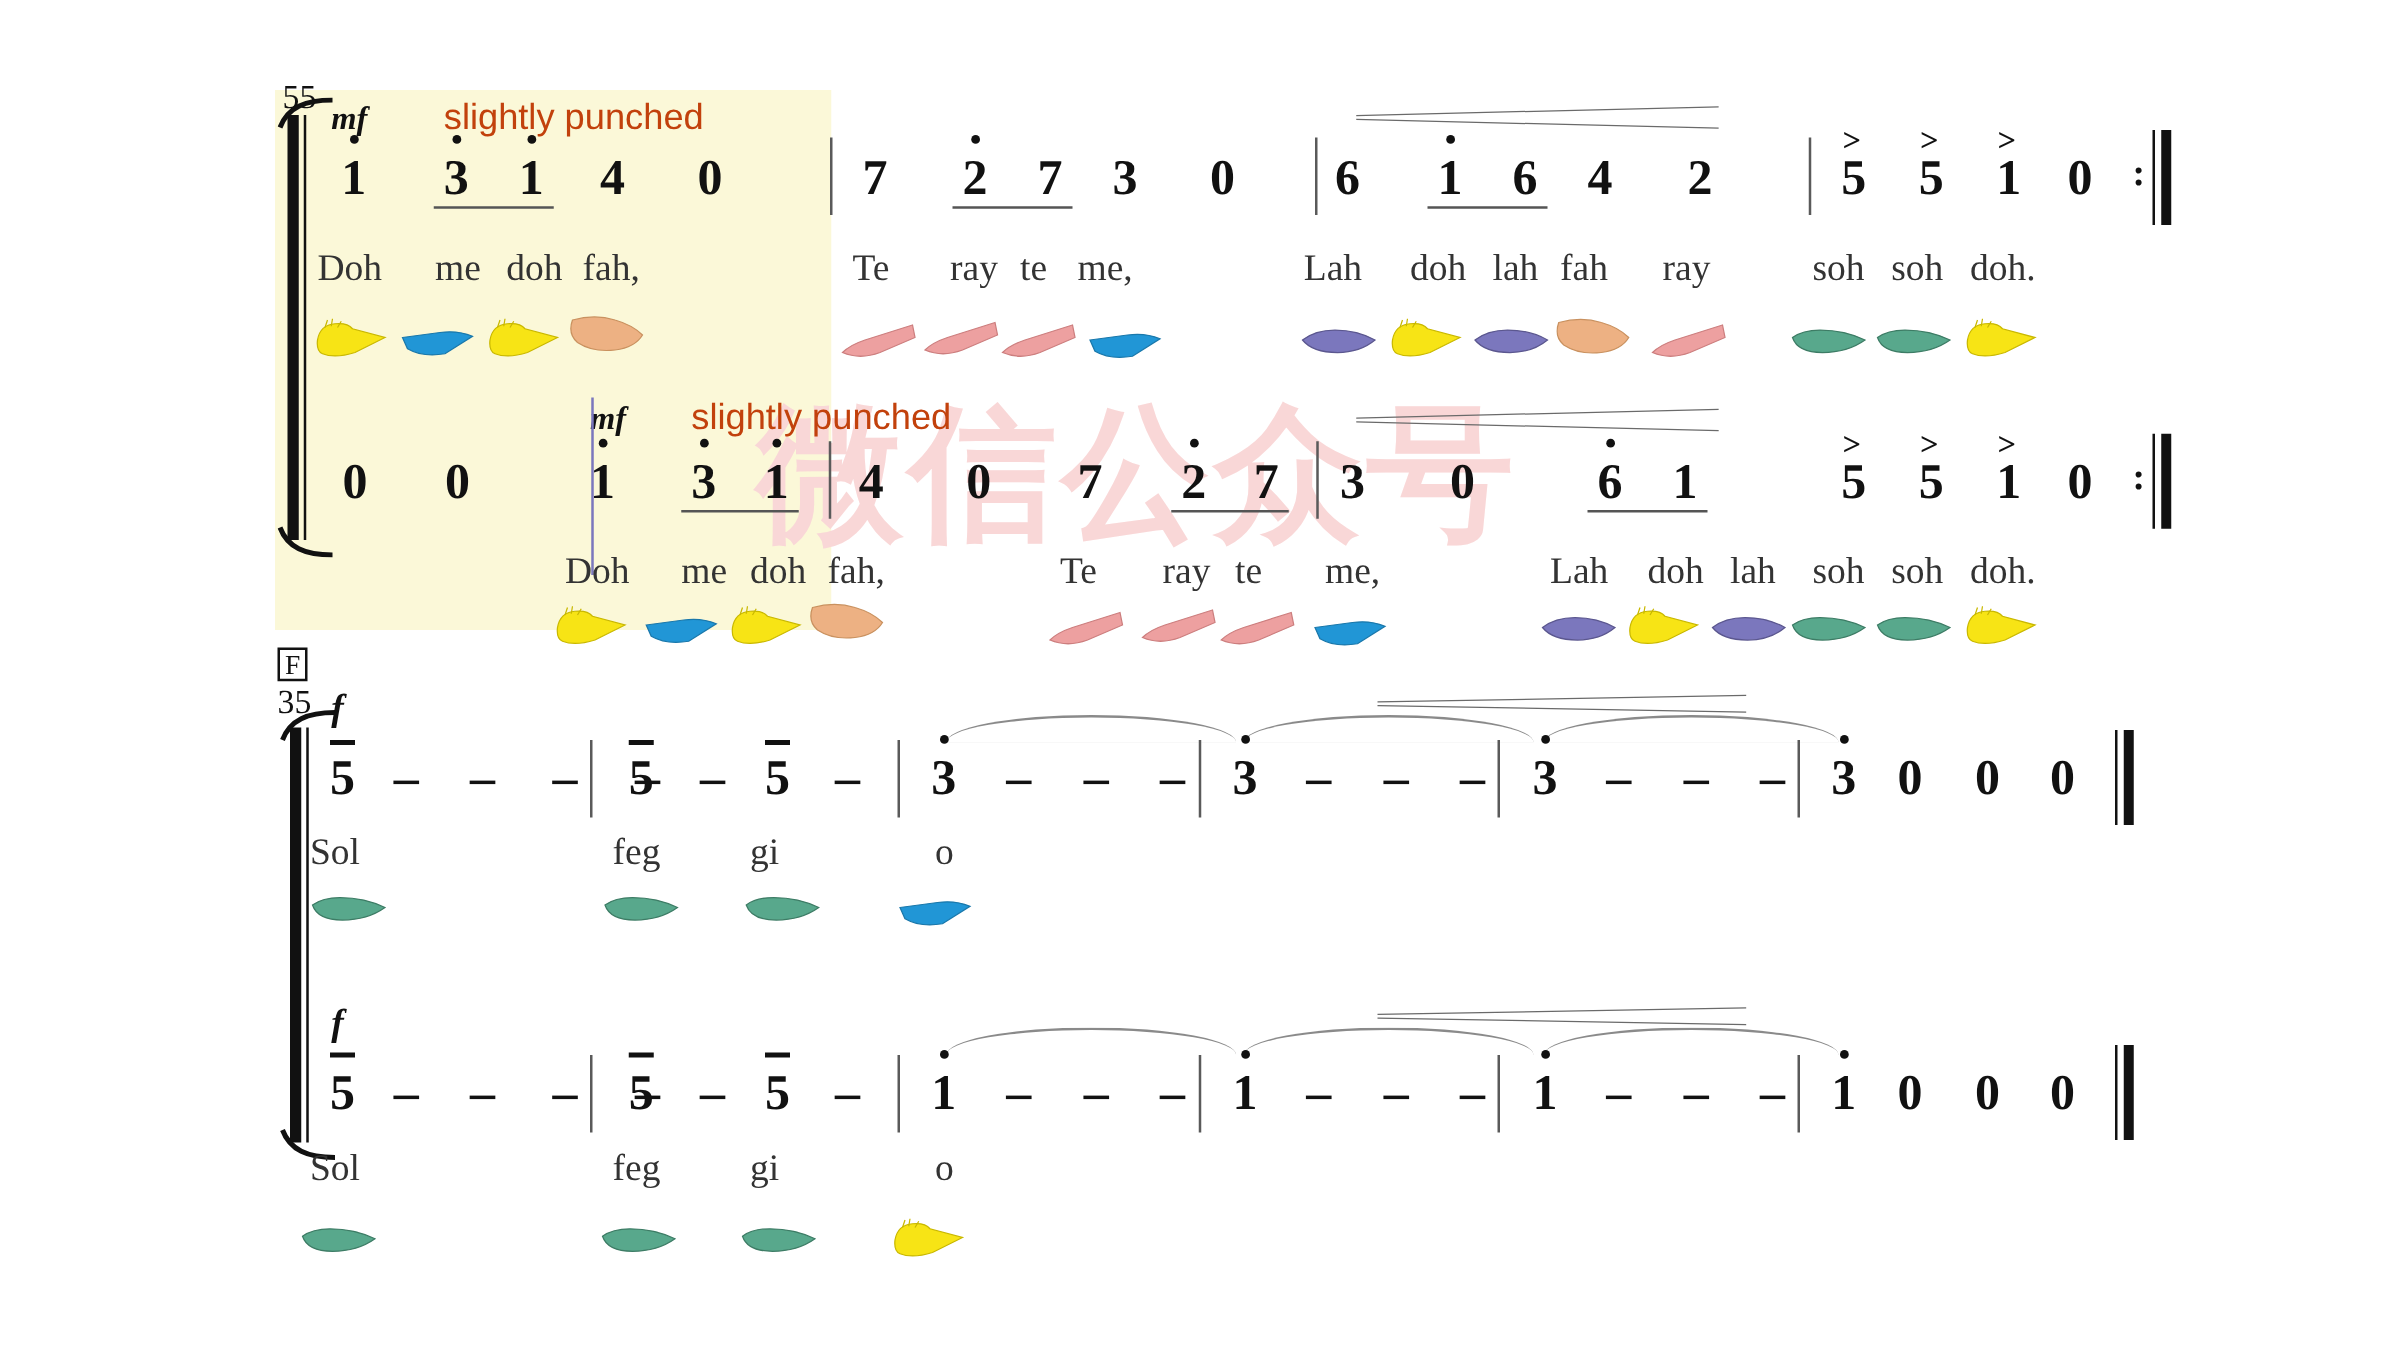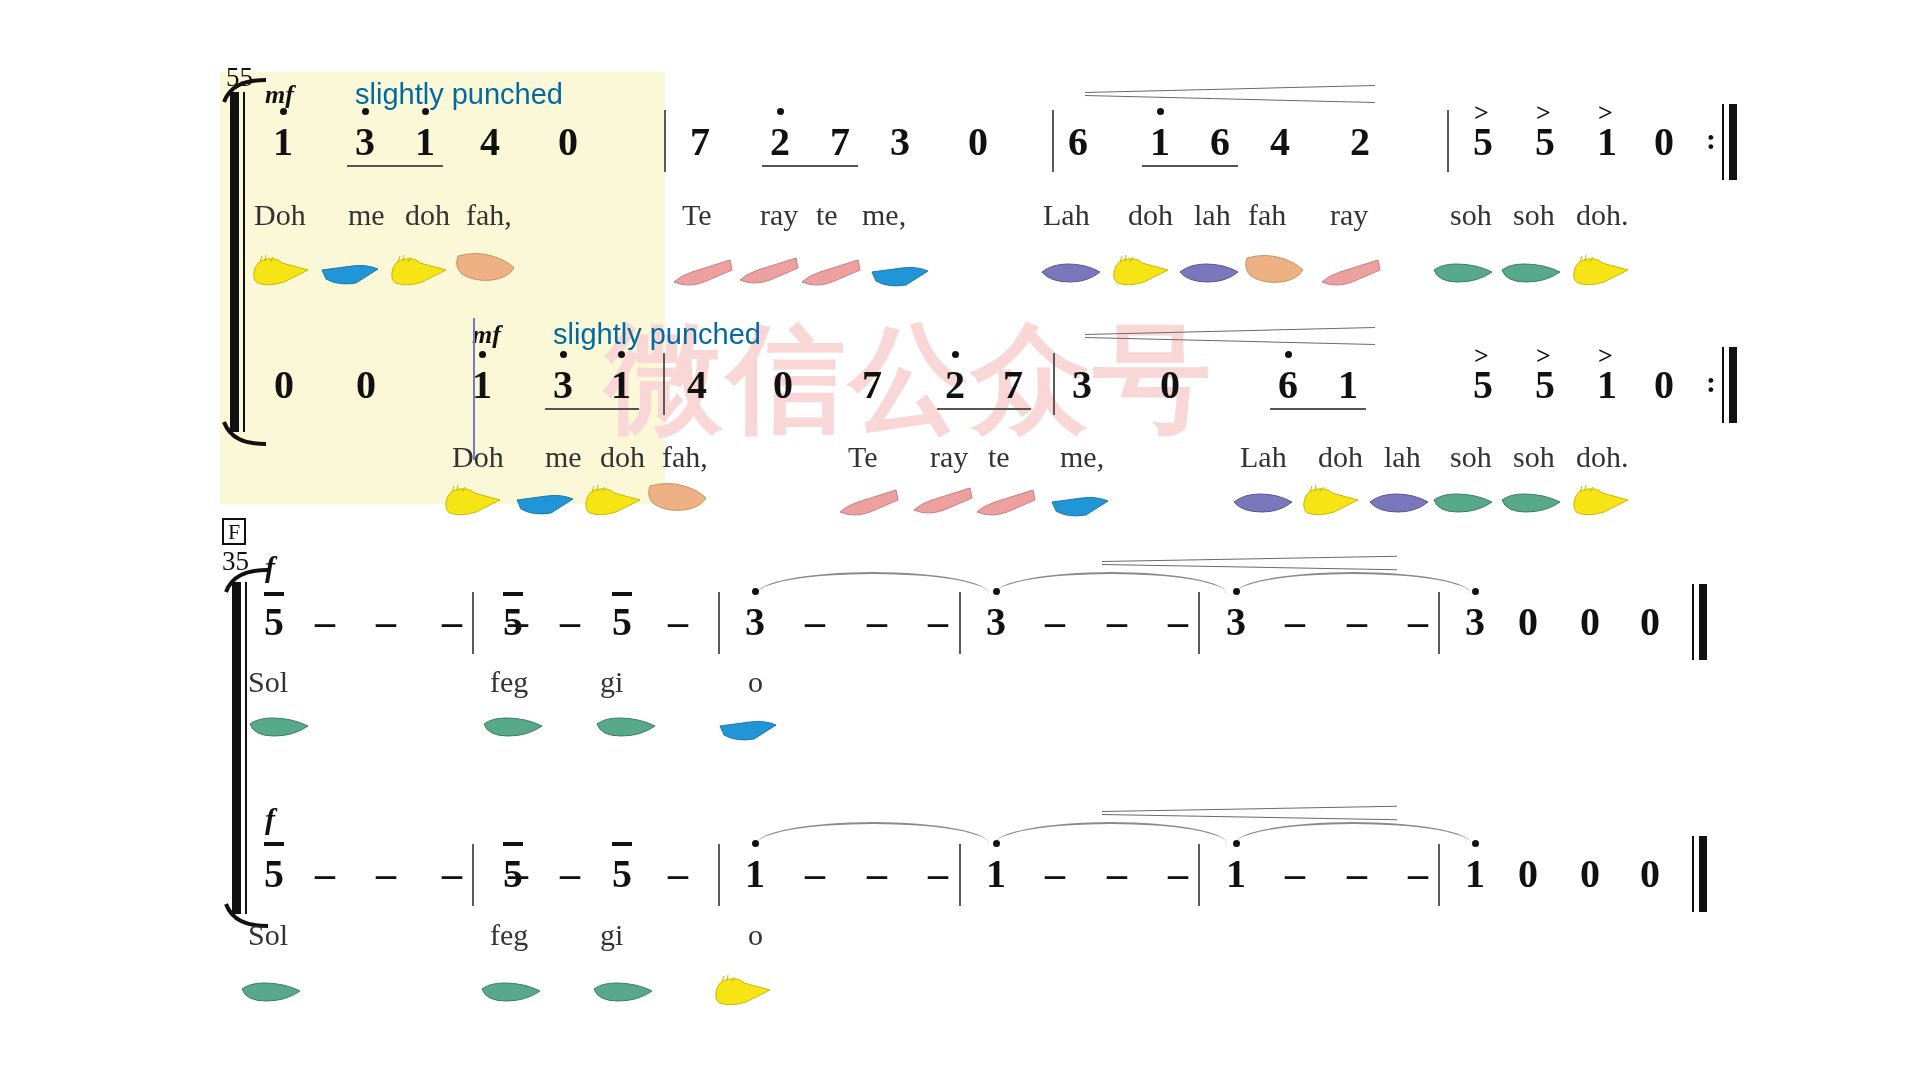--- a/index.html
+++ b/index.html
@@ -82,21 +82,21 @@
   }
   .dyn{
     position:absolute;
     font-family:"Liberation Serif", serif;
     font-style:italic;font-weight:bold;
     font-size:26px;color:#111;
   }
   .expr{
     position:absolute;
     font-family:"Liberation Sans", sans-serif;
-    font-size:29px;color:#0369a1;white-space:nowrap;
+    font-size:29px;color:#c2410c;white-space:nowrap;
   }
   .lyric{
     position:absolute;
     font-family:"Liberation Serif", serif;
     font-size:30px;color:#333;white-space:nowrap;
   }
   .measnum{
     position:absolute;
     font-family:"Liberation Serif", serif;
     font-size:27px;color:#111;

